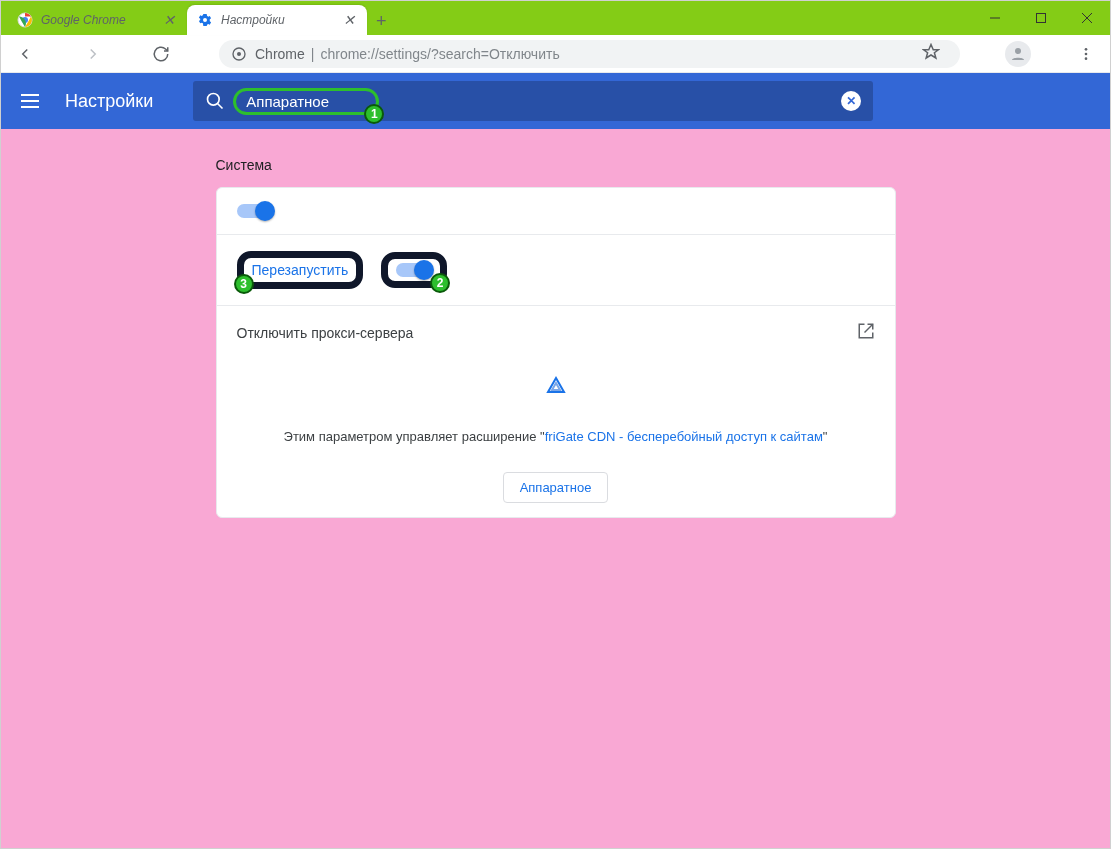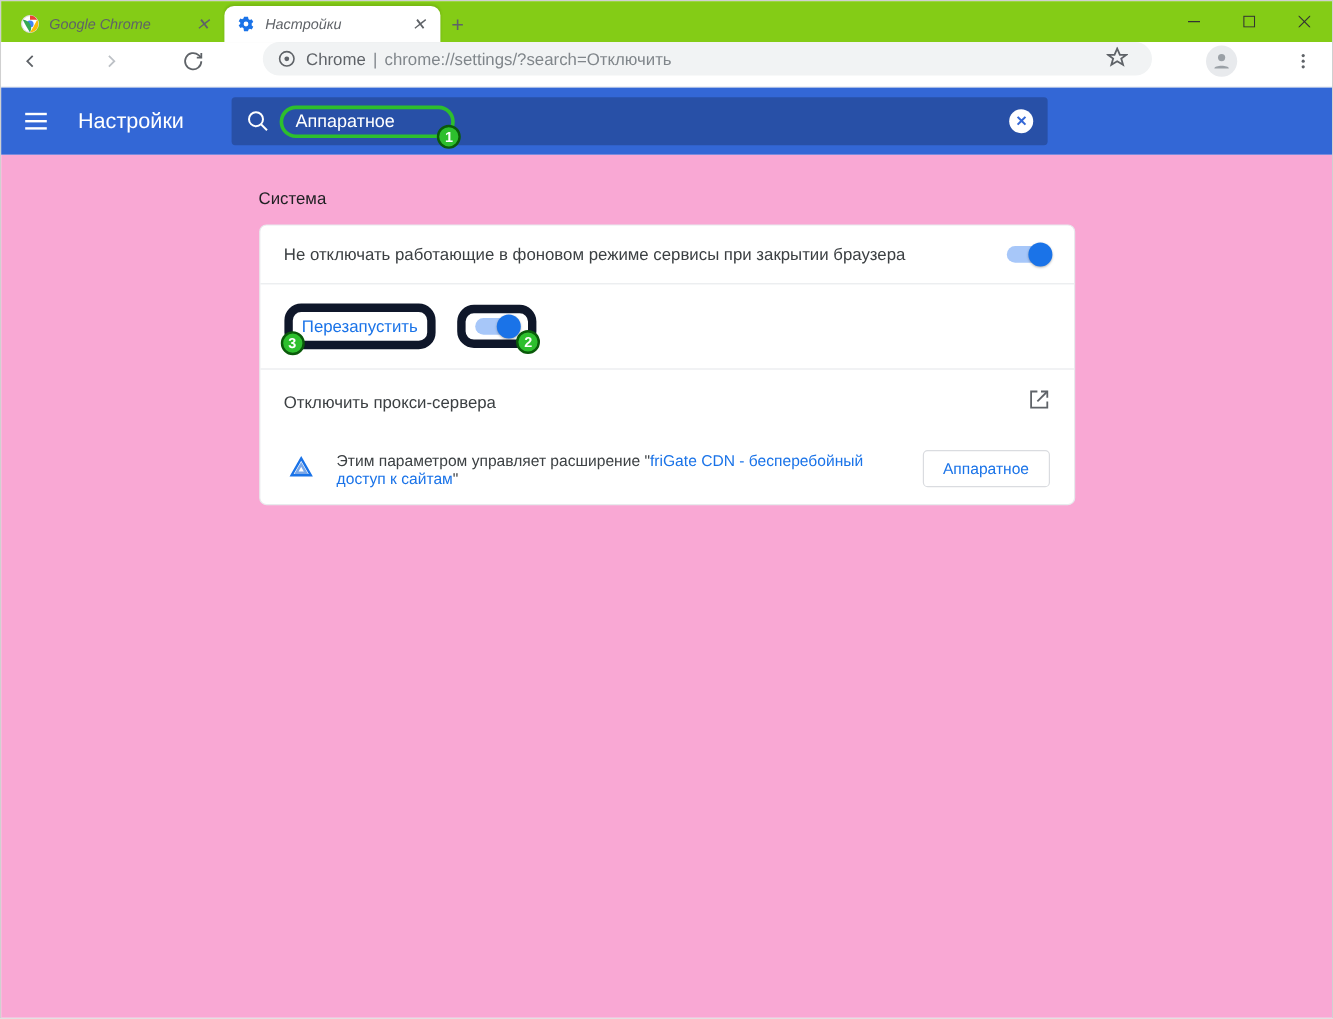--- a/index.html
+++ b/index.html
@@ -13,21 +13,21 @@
   .tab.active { background: #fff; border-top-left-radius: 8px; border-top-right-radius: 8px; box-shadow: 0 -1px 2px rgba(0,0,0,.1); }
   .tab:not(.active) { background: transparent; }
   .tab .favicon { width: 16px; height: 16px; margin-right: 8px; display: inline-flex; align-items: center; justify-content: center; }
   .tab .title { flex: 1; white-space: nowrap; overflow: hidden; text-overflow: ellipsis; }
   .tab .close { width: 16px; height: 16px; display: flex; align-items: center; justify-content: center; color: #5f6368; border-radius: 50%; font-size: 14px; }
   .newtab { width: 28px; height: 28px; display: flex; align-items: center; justify-content: center; color: #5f6368; font-size: 18px; }
   .winctrls { display: flex; }
   .winbtn { width: 46px; height: 30px; display: flex; align-items: center; justify-content: center; color: #333; font-size: 12px; }
 
   
-  .toolbar { height: 38px; background: #fff; display: flex; padding: 0 8px; border-bottom: 1px solid #e8eaed; gap: 36px; }
+  .toolbar { height: 38px; background: #fff; display: flex; align-items: center; padding: 0 8px; border-bottom: 1px solid #e8eaed; gap: 36px; }
   .tbtn { width: 32px; height: 32px; display: flex; align-items: center; justify-content: center; color: #5f6368; border-radius: 50%; }
   .tbtn.disabled { color: #bdc1c6; }
   .omnibox { flex: 1; height: 28px; background: #f1f3f4; border-radius: 14px; display: flex; align-items: center; padding: 0 12px; margin: 0 6px; font-size: 14px; color: #5f6368; }
   .omnibox svg { margin-right: 8px; }
   .urlhost { color: #5f6368; }
   .urlpath { color: #80868b; }
 
   
   .settings-header { height: 56px; background: #3367d6; display: flex; align-items: center; padding: 0 20px; color: #fff; }
   .hamburger { width: 24px; height: 24px; display: flex; flex-direction: column; justify-content: center; gap: 4px; margin-right: 20px; }
@@ -50,21 +50,21 @@
   .row .label { flex: 1; }
   .highlight { background: #fde293; }
   .toggle { width: 36px; height: 14px; border-radius: 7px; background: #a7c7f9; position: relative; }
   .toggle::after { content: ''; position: absolute; right: -2px; top: -3px; width: 20px; height: 20px; border-radius: 50%; background: #1a73e8; box-shadow: 0 1px 2px rgba(0,0,0,.3); }
   .annot-box { border: 7px solid #0f172a; border-radius: 14px; padding: 4px 8px; display: inline-flex; align-items: center; position: relative; justify-content: center; }
   .annot-box .badge { position: absolute; width: 20px; height: 20px; border-radius: 50%; background: #2dbf2d; border: 2px solid #0a5a0a; color: #fff; font-weight: bold; font-size: 12px; display: flex; align-items: center; justify-content: center; }
   .restart-wrap .badge { left: -10px; bottom: -12px; }
   .toggle-wrap .badge { right: -10px; bottom: -12px; }
   .restart-link { color: #1a73e8; font-size: 14px; }
   .openext { color: #5f6368; }
-  .ext-row { padding: 14px 20px; display: flex; gap: 16px; align-items: center; }
+  .ext-row { padding: 14px 20px; display: flex; gap: 28px; align-items: center; flex-direction: column; }
   .ext-icon { width: 28px; height: 28px; display: flex; align-items: center; justify-content: center; }
   .ext-text { flex: 1; font-size: 13px; color: #3c4043; }
   .ext-text a { color: #1a73e8; text-decoration: none; }
   .disable-btn { border: 1px solid #dadce0; background: #fff; color: #1a73e8; padding: 7px 16px; border-radius: 4px; font-size: 13px; }
 
   .star { color: #5f6368; }
   .avatar { width: 26px; height: 26px; border-radius: 50%; background: #e8eaed; display: flex; align-items: center; justify-content: center; color: #9aa0a6; }
 </style>
 </head>
 <body>
@@ -185,21 +185,20 @@
       <span class="clear-search">✕</span>
     </div>
   </div>
 
   <div class="content">
     <div class="center">
       <div class="section-title">Система</div>
       <div class="card">
 
         <div class="row">
-          <div class="label">Не отключать работающие в фоновом режиме сервисы при закрытии браузера</div>
           <div class="toggle"></div>
         </div>
 
         <div class="row">
           <span class="annot-box restart-wrap" style="margin-right:18px;">
             <span class="restart-link">Перезапустить</span>
             <span class="badge">3</span>
           </span>
           <span class="annot-box toggle-wrap">
             <div class="toggle"></div>

